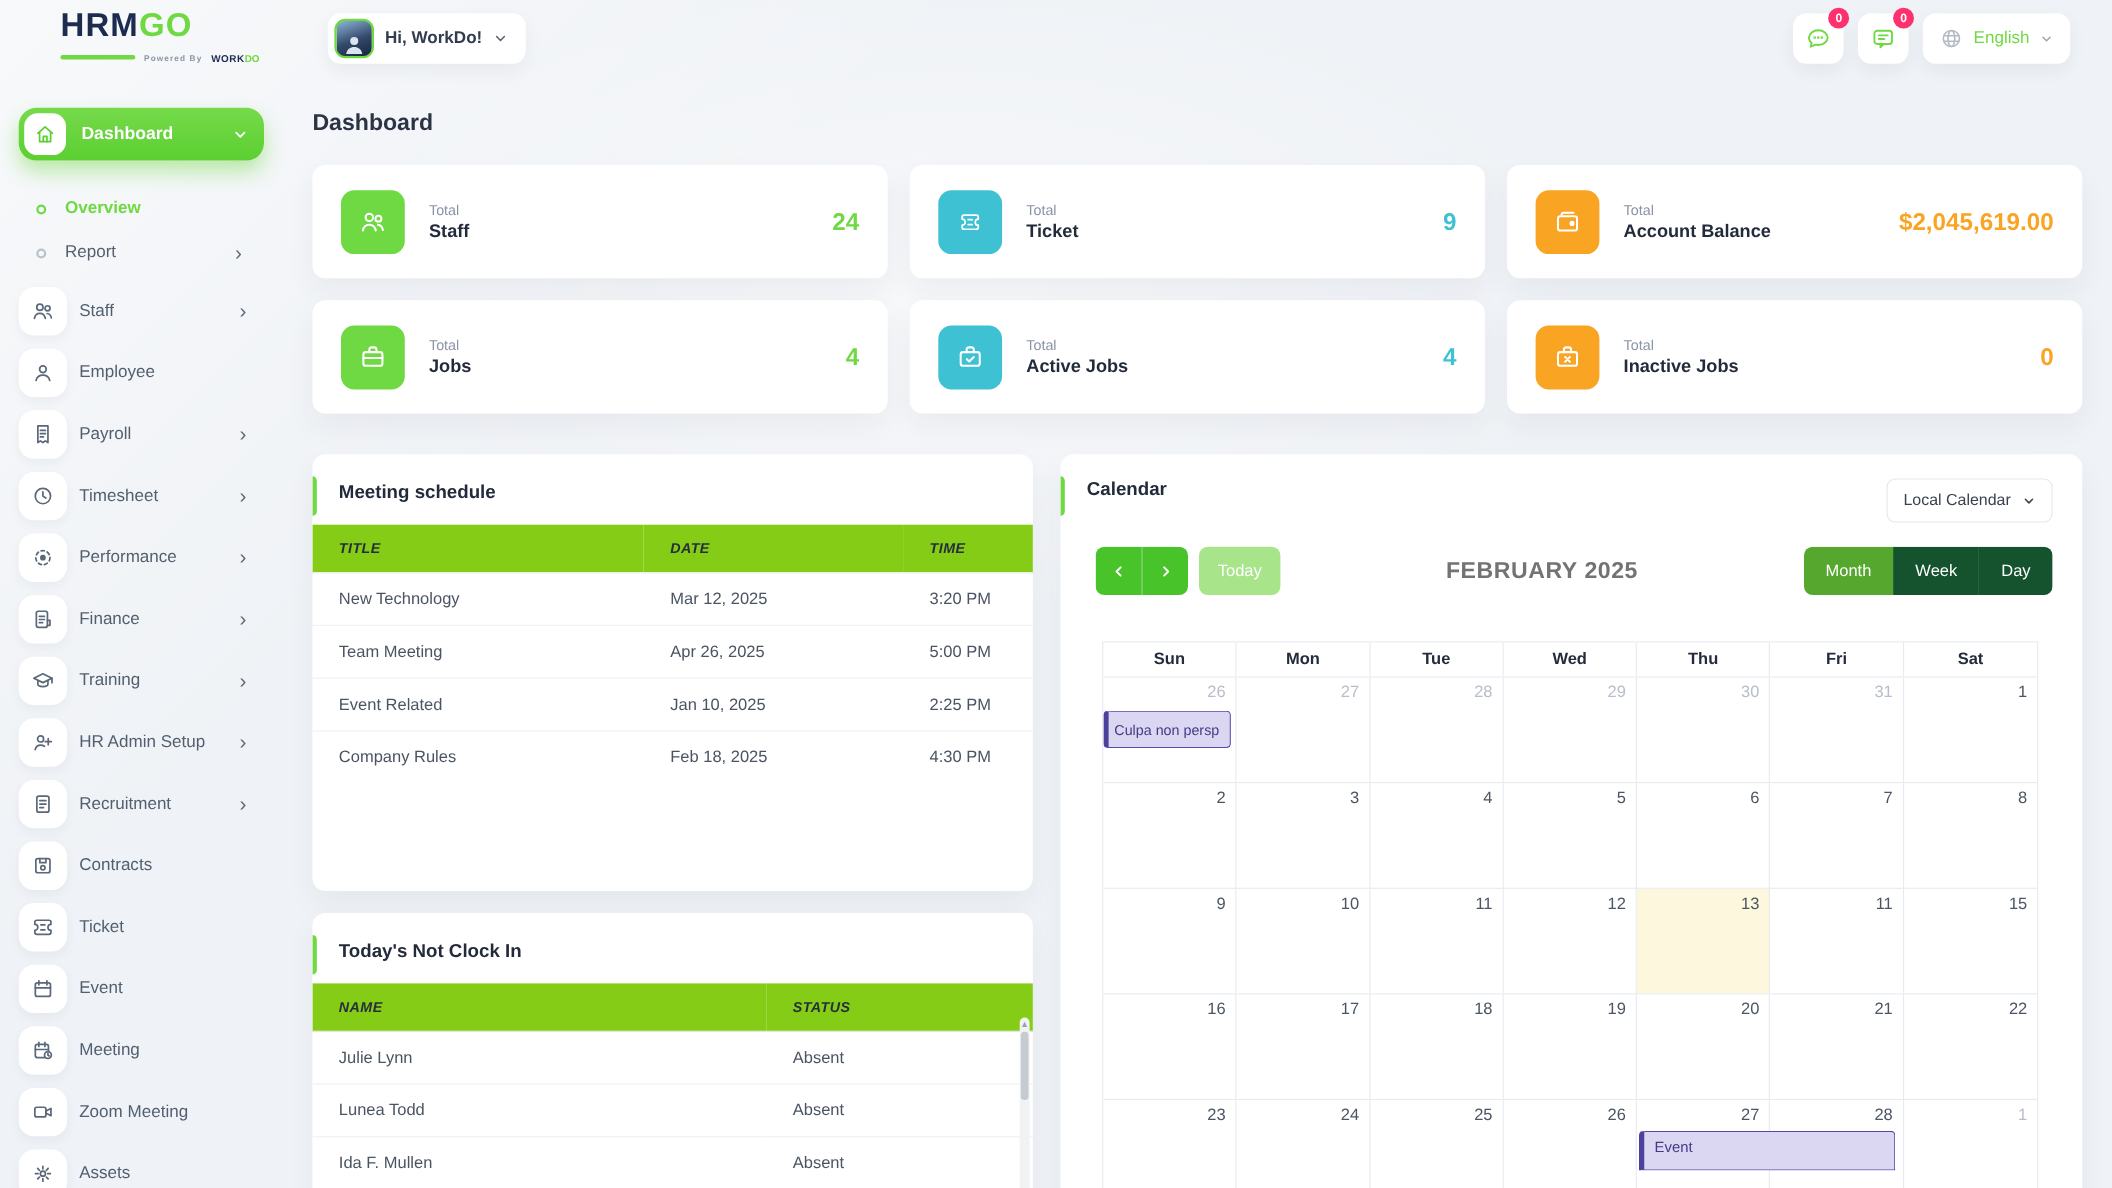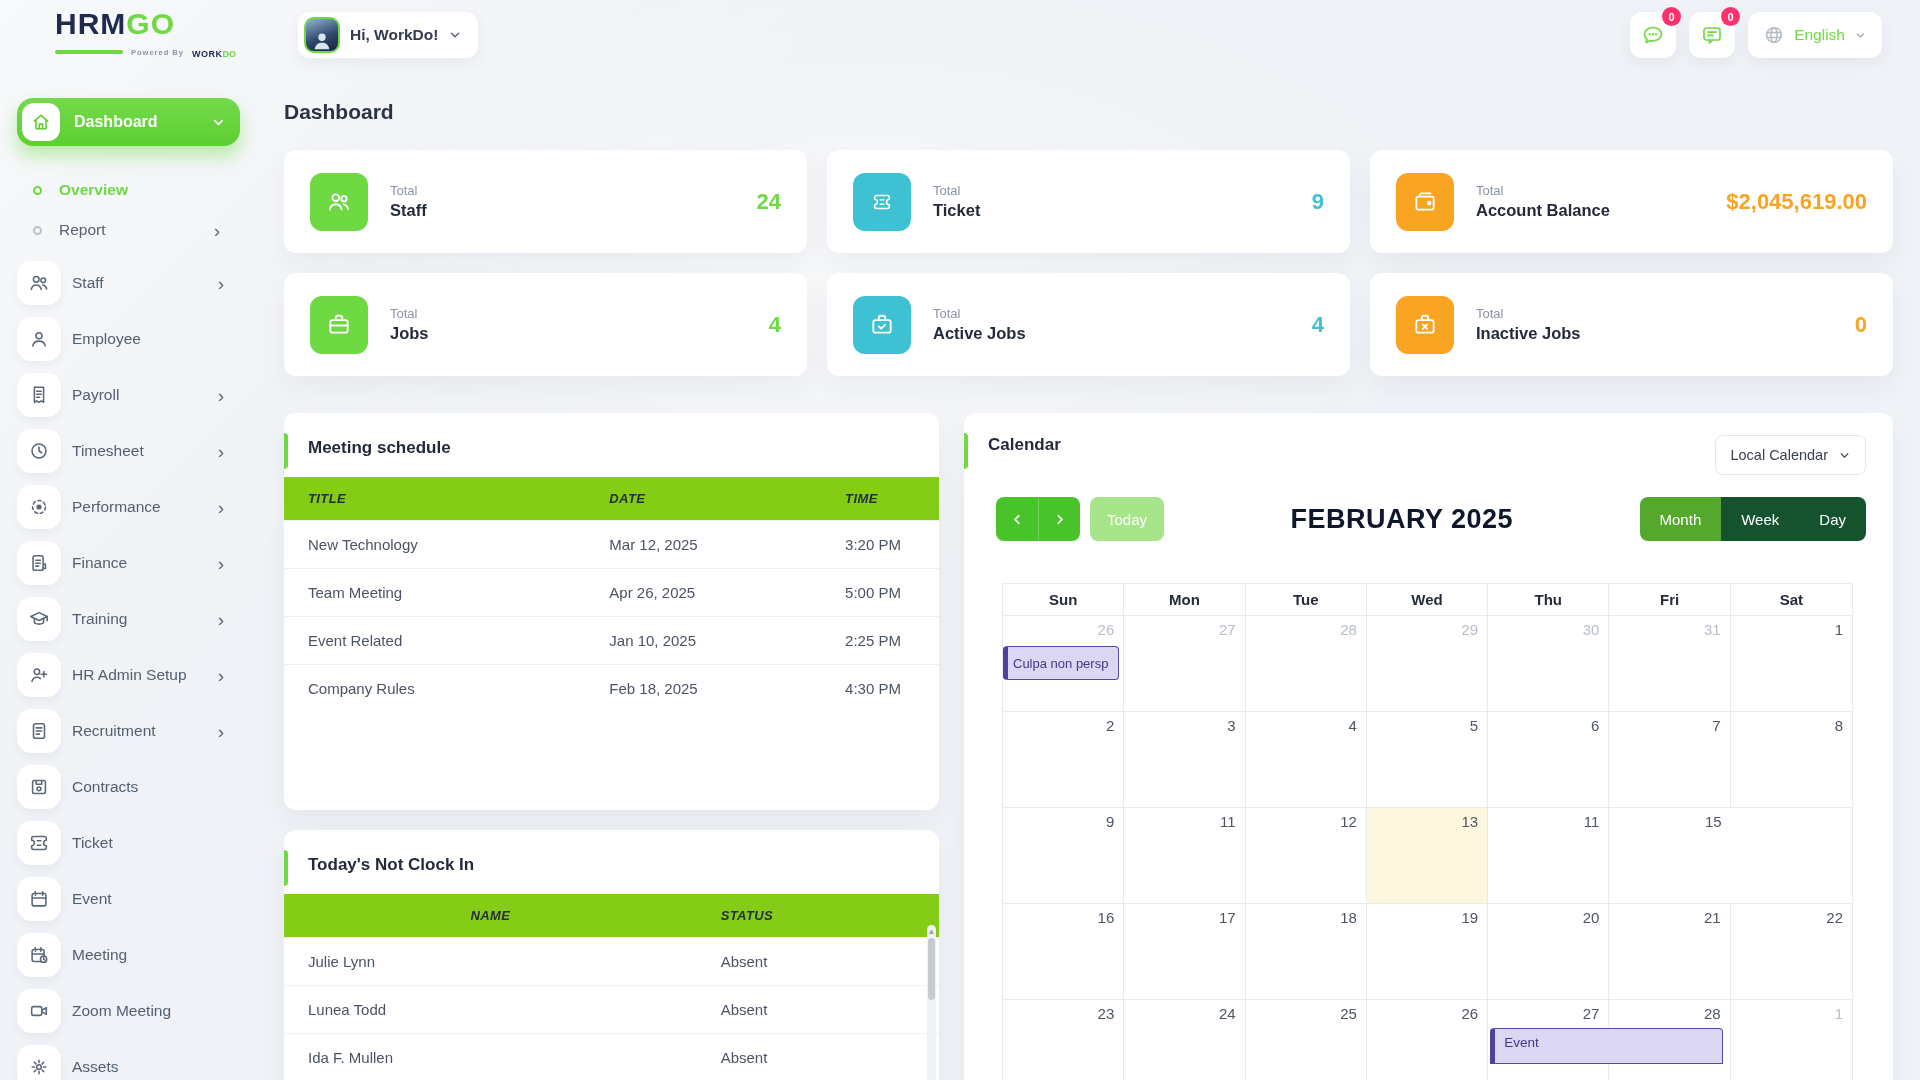--- a/index.html
+++ b/index.html
@@ -154,21 +154,21 @@
   .nav-group{ display:flex; border-radius:8px; overflow:hidden; }
   .nav-btn{
     width:42px; height:44px; border:none; cursor:pointer; color:#fff;
     background:#49c32a; display:flex; align-items:center; justify-content:center;
   }
   .nav-btn + .nav-btn{ border-left:1px solid rgba(255,255,255,.25); }
   .today-btn{
     margin-left:10px; height:44px; padding:0 17px; border:none; border-radius:8px;
     background:#a8e58a; color:#fff; font-size:15px; cursor:default; font-family:inherit;
   }
-  .cal-month-title{ flex:1; text-align:center; font-size:27px; font-weight:bold; color:#0f172a; letter-spacing:.5px; }
+  .cal-month-title{ flex:1; text-align:center; font-size:21px; font-weight:bold; color:#737373; letter-spacing:.5px; }
   .view-group{ display:flex; border-radius:8px; overflow:hidden; }
   .view-btn{
     height:44px; padding:0 20px; border:none; cursor:pointer; color:#fff;
     background:#14532d; font-size:15px; font-family:inherit;
   }
   .view-btn.active{ background:#55a72e; }
 
   .cal-grid{ margin:42px 40px 0 38px; border:1px solid #e7eaee; }
   .cal-row{ display:grid; grid-template-columns:repeat(7,1fr); }
   .cal-dayhead{
@@ -607,21 +607,21 @@
             </table>
         </div>
 
         <div class="card notclock-card">
           <div class="card-head">
             <div class="card-title">Today's Not Clock In</div>
           </div>
           <table class="flat" id="notclock-table">
               <thead>
                 <tr>
-                  <th style="width: 63%; text-align: center;">NAME</th>
+                  <th style="width: 63%;">NAME</th>
                   <th style="width: 37%;">STATUS</th>
                 </tr>
               </thead>
               <tbody>
                 <tr>
                   <td>Julie Lynn</td>
                   <td>Absent</td>
                 </tr>
                 <tr>
                   <td>Lunea Todd</td>
@@ -730,20 +730,23 @@
               </div>
               <div class="cal-cell">
                 <span class="daynum">8</span>
               </div>
             </div>
             <div class="cal-row cal-week">
               <div class="cal-cell">
                 <span class="daynum">9</span>
               </div>
               <div class="cal-cell">
+                <span class="daynum">10</span>
+              </div>
+              <div class="cal-cell">
                 <span class="daynum">11</span>
               </div>
               <div class="cal-cell">
                 <span class="daynum">12</span>
               </div>
               <div class="cal-cell today">
                 <span class="daynum">13</span>
               </div>
               <div class="cal-cell">
                 <span class="daynum">11</span>

